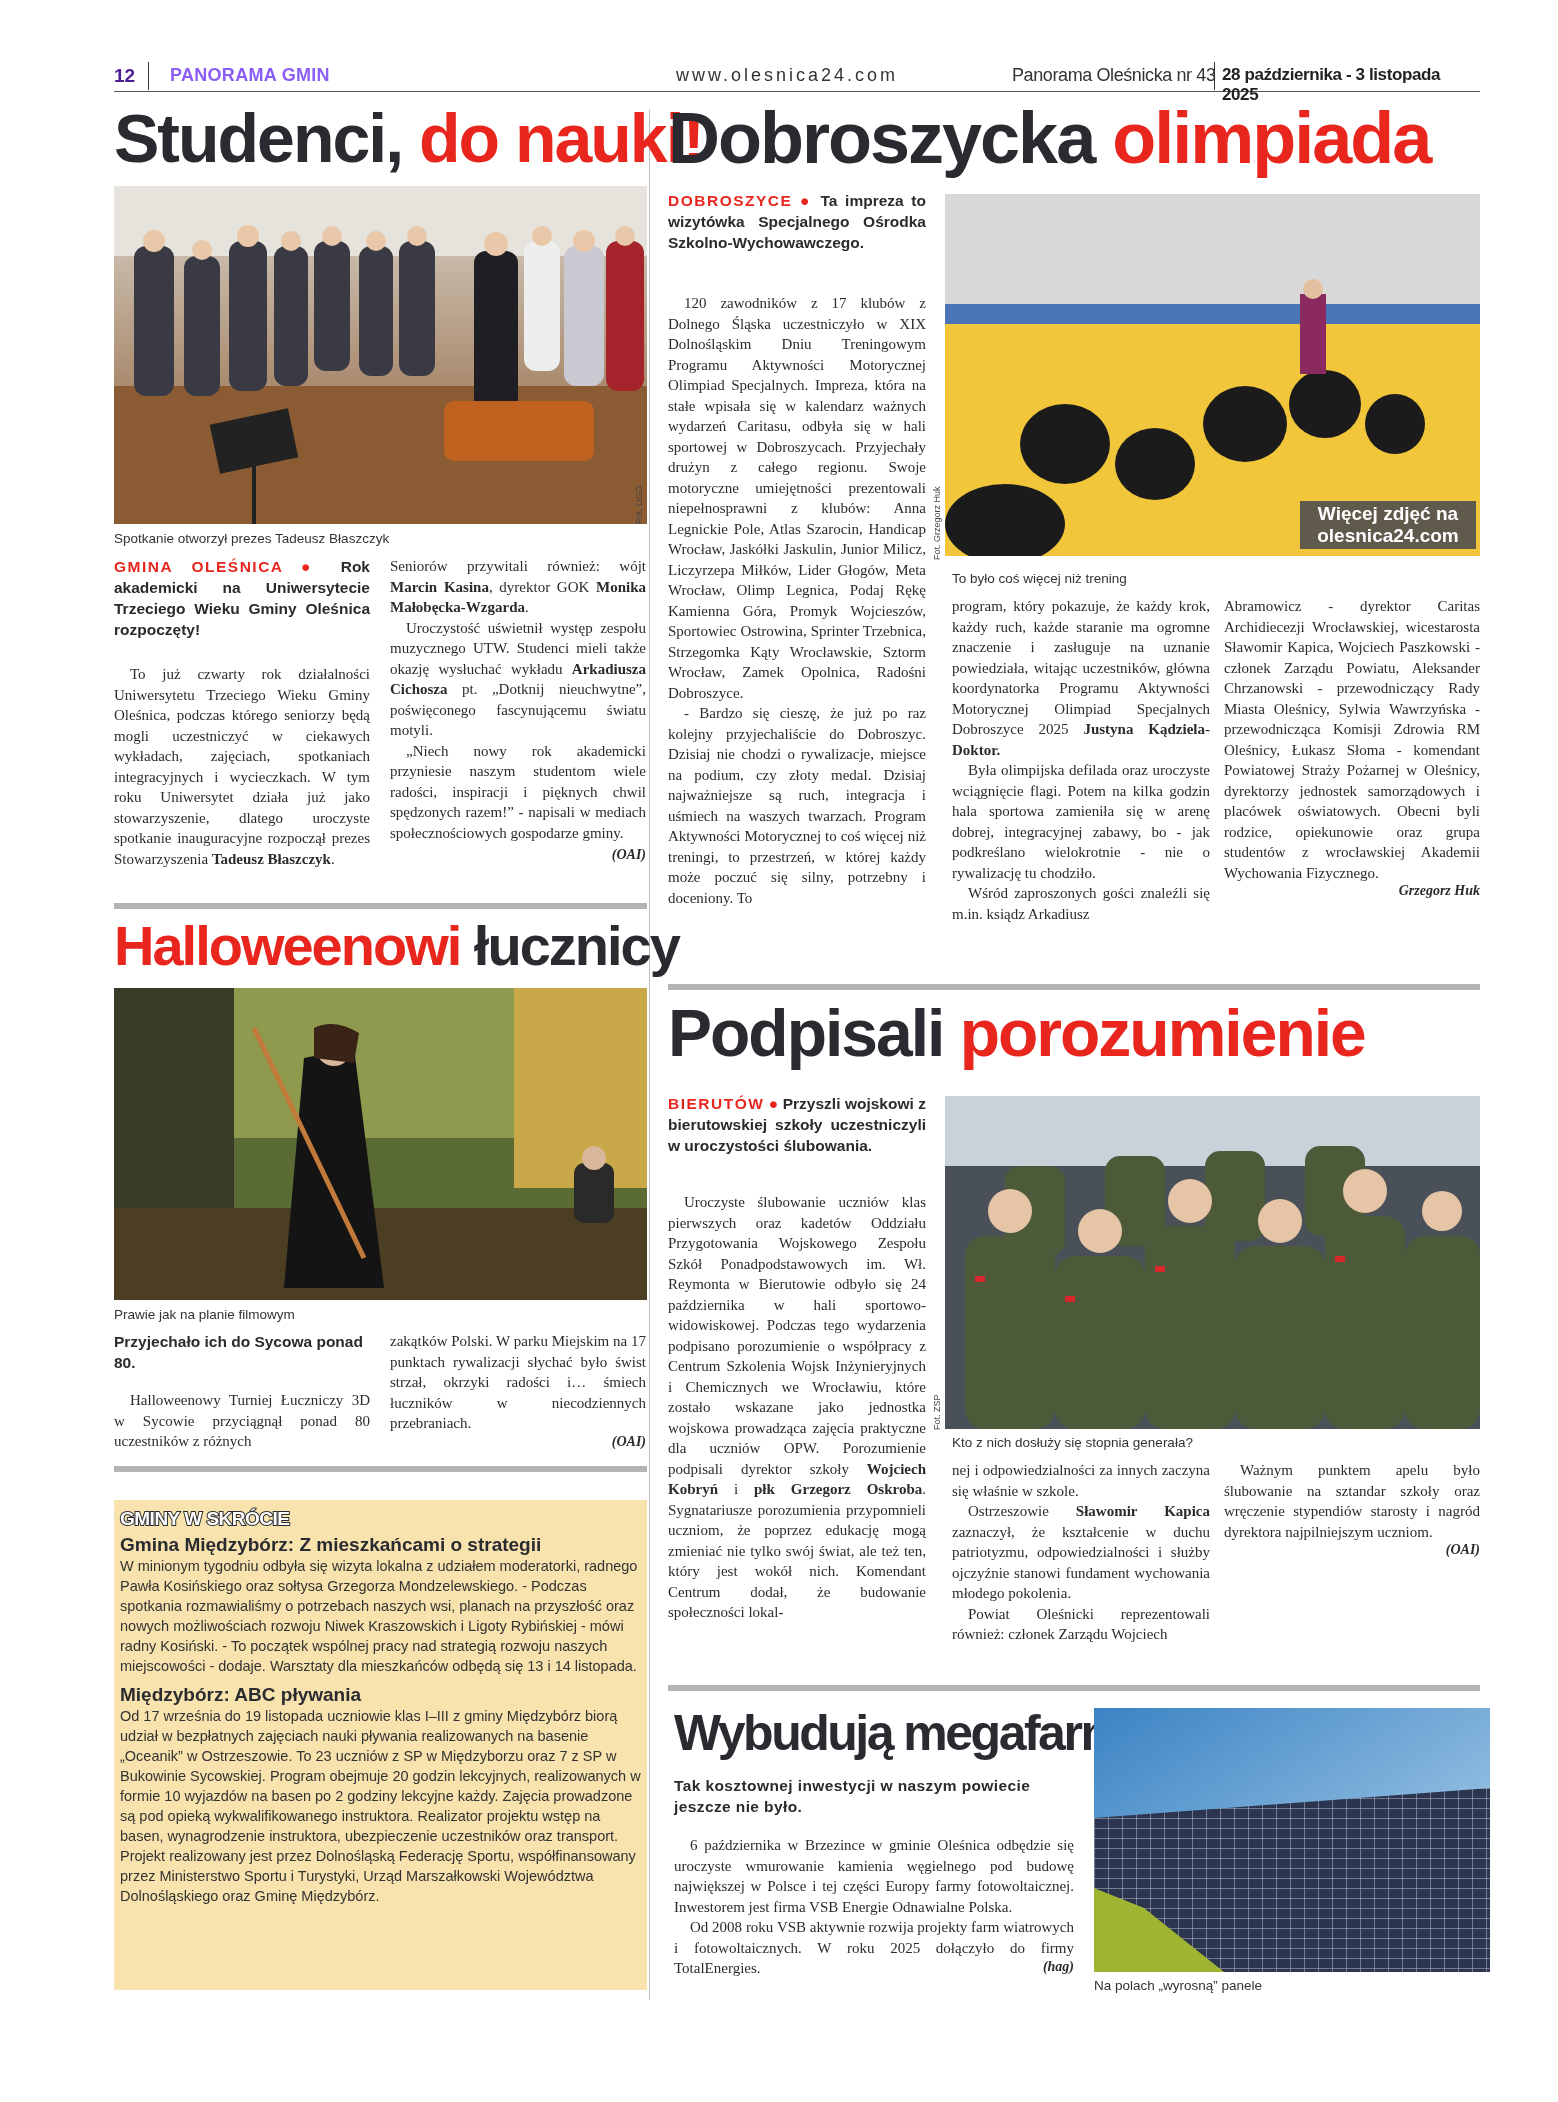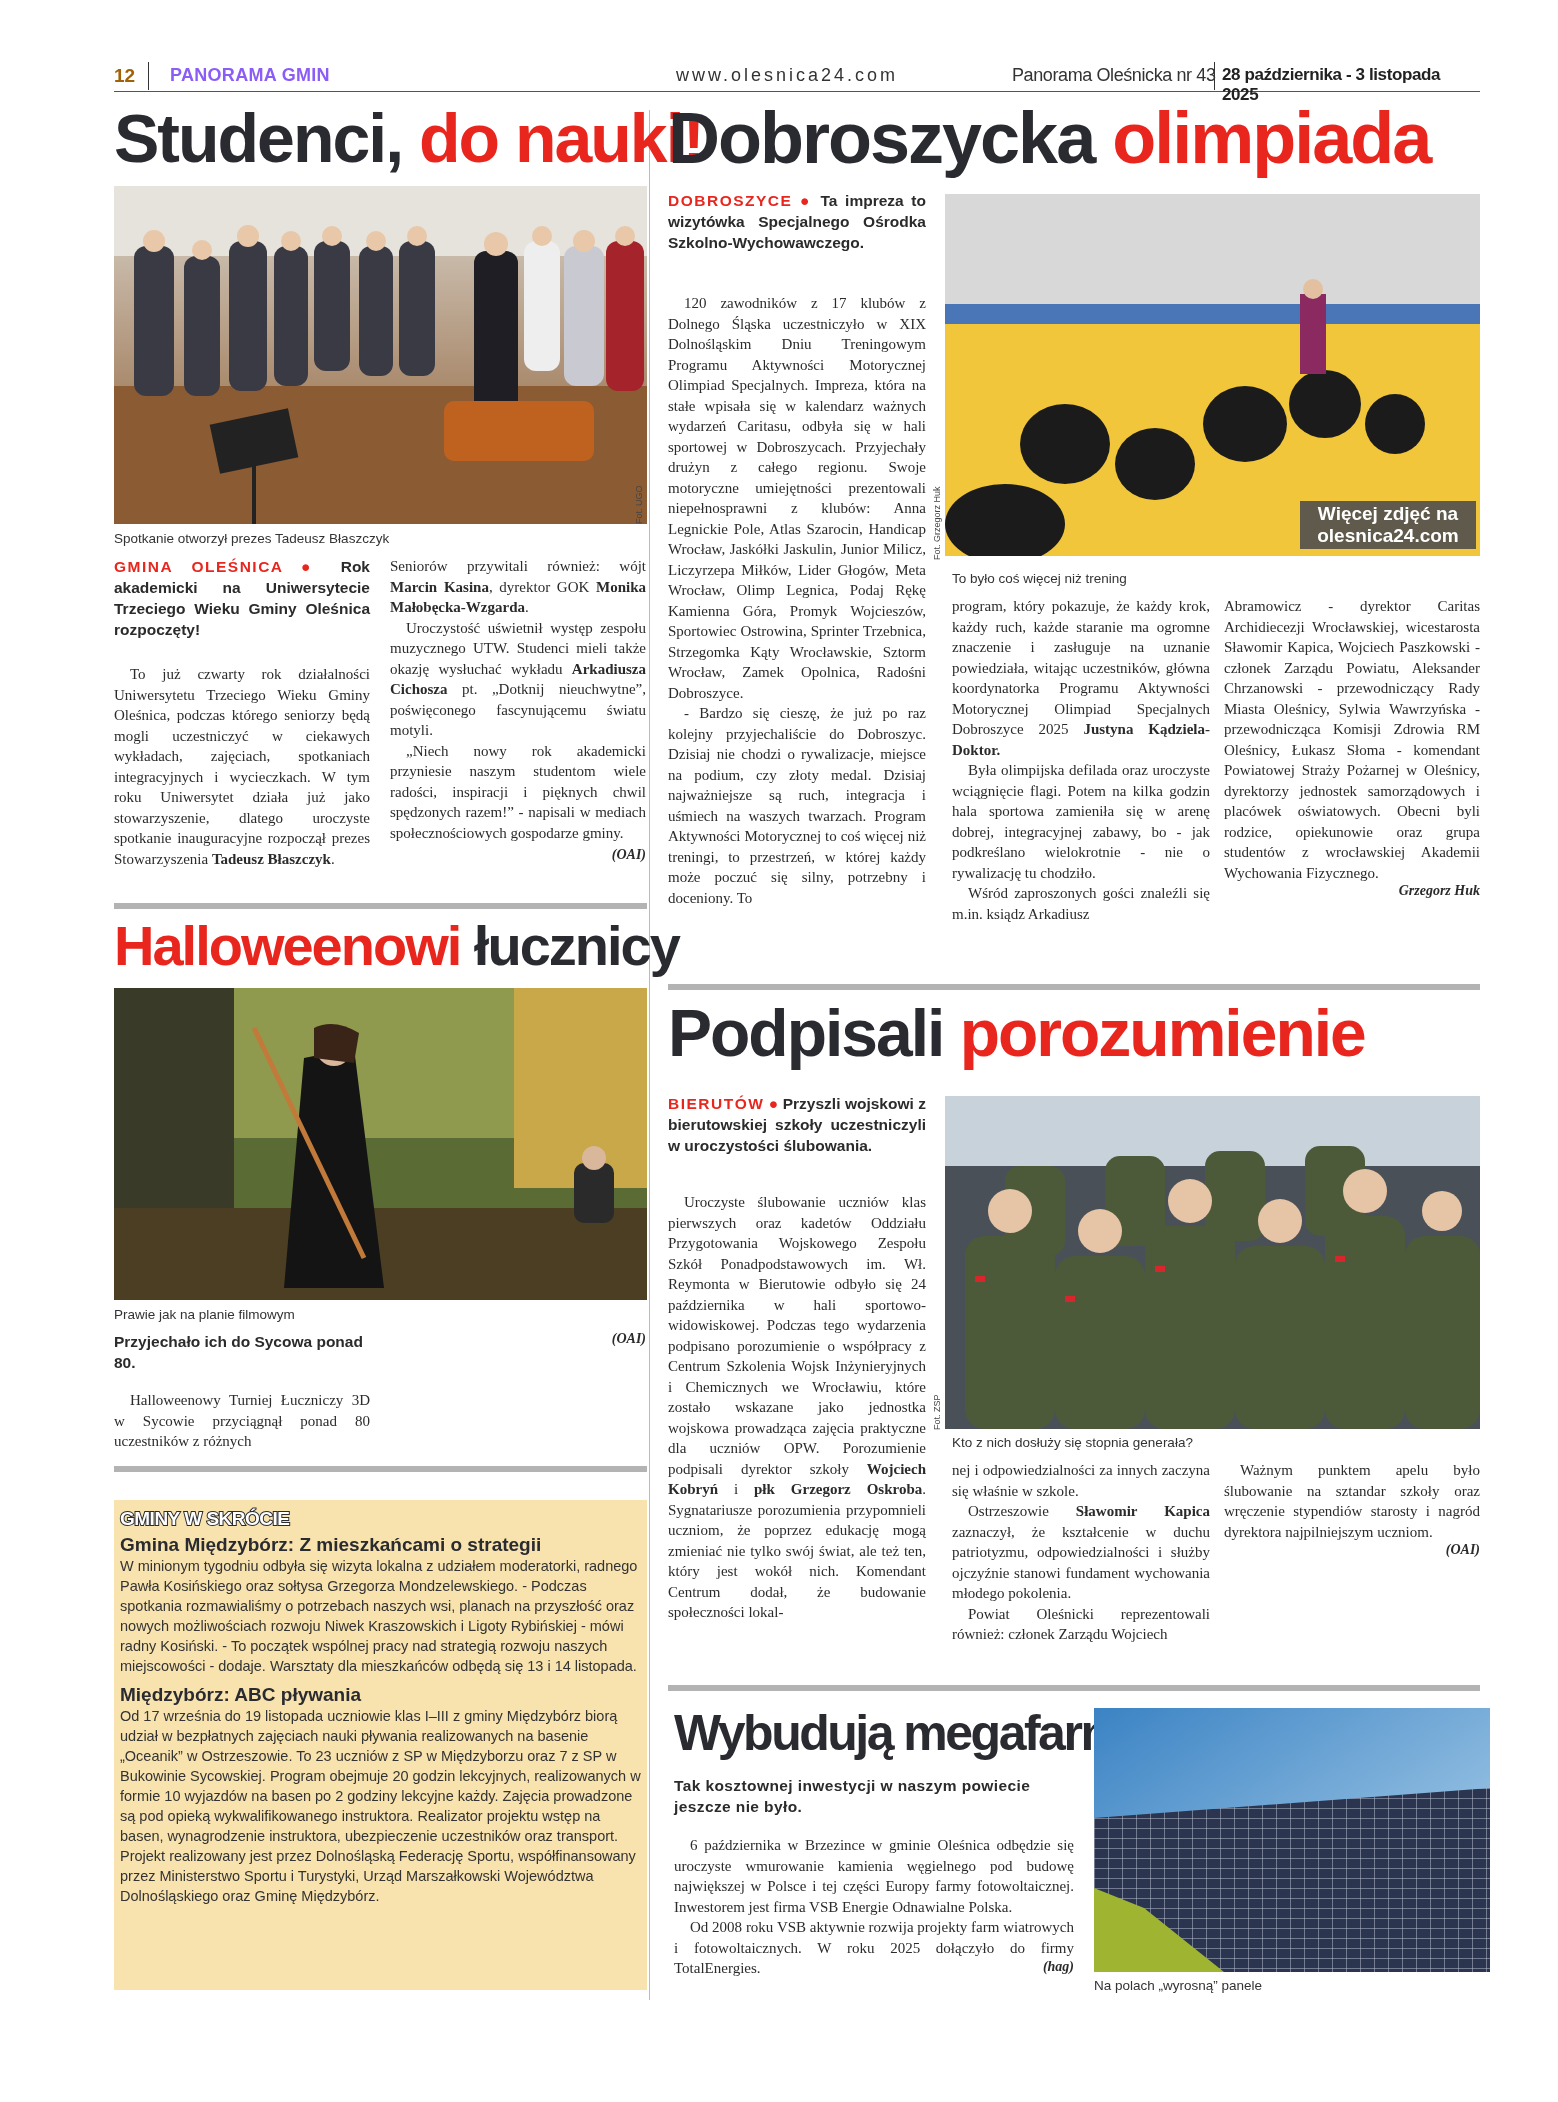--- a/index.html
+++ b/index.html
@@ -3,21 +3,21 @@
 <meta charset="utf-8">
 <style>
   * { box-sizing: border-box; margin: 0; padding: 0; }
   html, body { width: 1558px; height: 2102px; background: #ffffff; overflow: hidden; }
   body { position: relative; font-family: "DejaVu Serif", serif; color: #2b2b2b; }
   .abs { position: absolute; }
   .sans { font-family: "Liberation Sans", sans-serif; }
 
   
   .mast { left: 114px; top: 62px; width: 1366px; height: 30px; border-bottom: 1.5px solid #555; }
-  .mast .pg { left: 0; top: 3px; font: bold 19px "Liberation Sans", sans-serif; color:#a16207; }
+  .mast .pg { left: 0; top: 3px; font: bold 19px "Liberation Sans", sans-serif; color:#4c1d95; }
   .mast .sep1 { left: 34px; top: 0; width: 1px; height: 28px; background:#333; }
   .mast .section { left: 56px; top: 3px; font: bold 18px "Liberation Sans", sans-serif; color:#8b5cf6; letter-spacing: 0.3px; }
   .mast .url { left: 562px; top: 3px; font: 18px "Liberation Sans", sans-serif; letter-spacing: 3px; color:#333; }
   .mast .issue { left: 898px; top: 3px; font: 18px "Liberation Sans", sans-serif; color:#333; letter-spacing:-0.4px; }
   .mast .sep2 { left: 1100px; top: 0; width: 1px; height: 28px; background:#333; }
   .mast .date { left: 1108px; top: 3px; font: bold 17px "Liberation Sans", sans-serif; color:#222; letter-spacing:-0.4px; }
 
   .vrule { left: 649px; top: 110px; width: 1px; height: 1890px; background:#bbb; }
 
   .headline { font-family: "Liberation Sans", sans-serif; font-weight: bold; line-height: 1; letter-spacing: -2px; }
@@ -143,20 +143,21 @@
       <rect x="460" y="175" width="40" height="60" rx="10" fill="#2a2a2a"></rect>
       <circle cx="480" cy="170" r="12" fill="#d9b79a"></circle>
     </svg>
   </div>
   <div class="abs caption" style="left:114px; top:1307px;">Prawie jak na planie filmowym</div>
   <div class="abs lead" style="left:114px; top:1331px; width:256px;">Przyjechało ich do Sycowa ponad 80.</div>
   <div class="abs body" style="left:114px; top:1390px; width:256px;">
     <p>Halloweenowy Turniej Łuczniczy 3D w Sycowie przyciągnął ponad 80 uczestników z różnych</p>
   </div>
   <div class="abs body" style="left:390px; top:1331px; width:256px;">
+    <p style="text-indent:0">zakątków Polski. W parku Miejskim na 17 punktach rywalizacji słychać było świst strzał, okrzyki radości i… śmiech łuczników w niecodziennych przebraniach.</p>
     <div class="sign">(OAI)</div>
   </div>
 </section>
 
 <div class="abs grayrule" style="left:114px; top:1466px; width:533px;"></div>
 
 <aside class="abs brief" style="left:114px; top:1500px; width:533px; height:490px; padding:8px 6px;">
   <div class="ttl">GMINY W SKRÓCIE</div>
   <h3>Gmina Międzybórz: Z mieszkańcami o strategii</h3>
   <div class="txt">W minionym tygodniu odbyła się wizyta lokalna z udziałem moderatorki, radnego Pawła Kosińskiego oraz sołtysa Grzegorza Mondzelewskiego. - Podczas spotkania rozmawialiśmy o potrzebach naszych wsi, planach na przyszłość oraz nowych możliwościach rozwoju Niwek Kraszowskich i Ligoty Rybińskiej - mówi radny Kosiński. - To początek wspólnej pracy nad strategią rozwoju naszych miejscowości - dodaje. Warsztaty dla mieszkańców odbędą się 13 i 14 listopada.</div>

